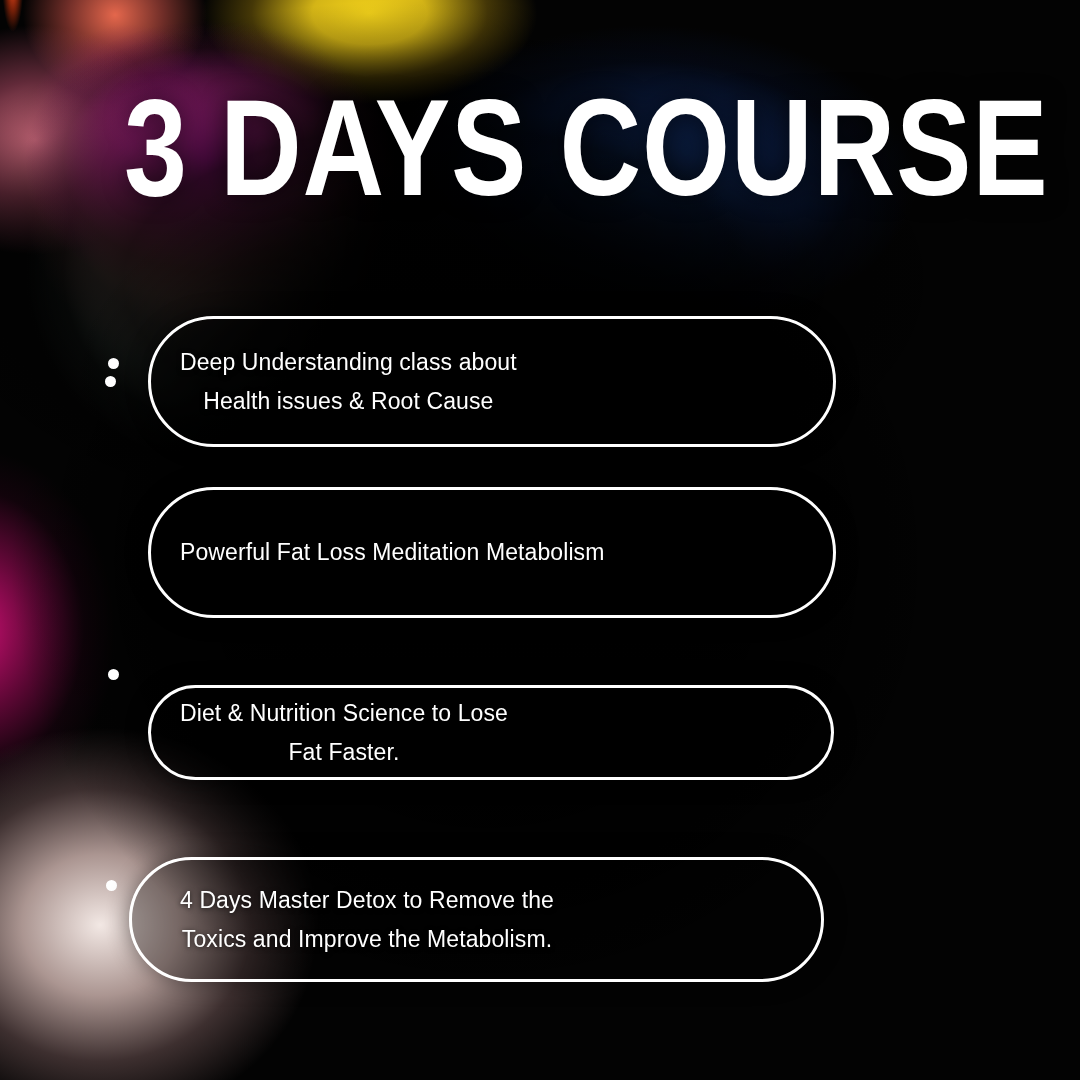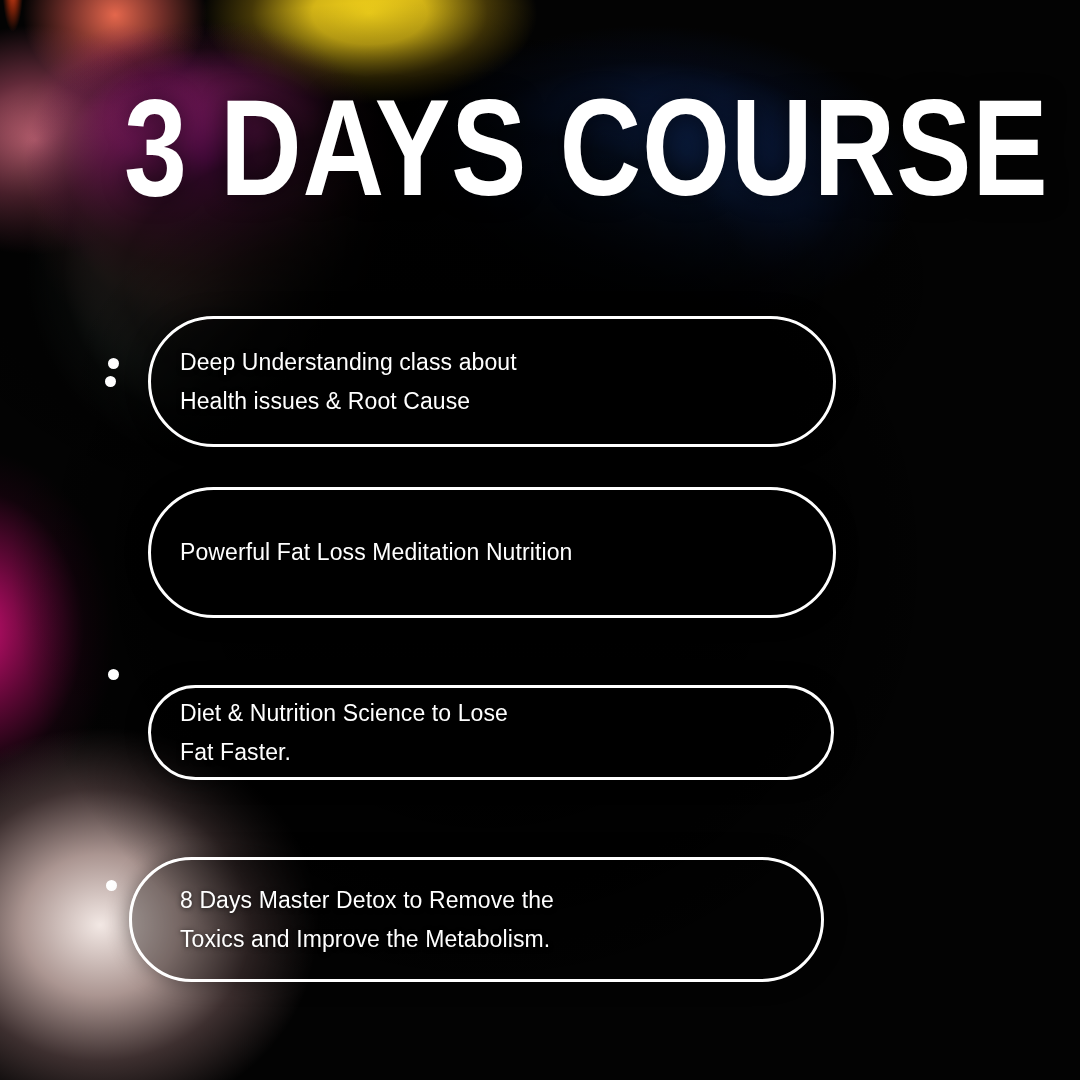--- a/index.html
+++ b/index.html
@@ -9,20 +9,21 @@
   }
   * { box-sizing: border-box; }
 
   .canvas {
     position: relative;
     width: 1080px;
     height: 1080px;
     overflow: hidden;
     background: #404040;
     font-family: "Liberation Sans", sans-serif;
+    text-align: center;
   }
 
   
   .bg-layer {
     position: absolute;
     inset: 0;
     pointer-events: none;
   }
 
   
@@ -259,35 +260,35 @@
         <span class="bullet-dot"></span>
         <div class="pill">
           <span class="pill-text">Deep Understanding class about
 Health issues &amp; Root Cause</span>
         </div>
       </div>
 
       <div class="bullet-row row-1">
         <span class="bullet-dot"></span>
         <div class="pill">
-          <span class="pill-text">Powerful Fat Loss Meditation Nutrition</span>
+          <span class="pill-text">Powerful Fat Loss Meditation Metabolism</span>
         </div>
       </div>
 
       <div class="bullet-row row-2">
         <span class="bullet-dot"></span>
         <div class="pill">
           <span class="pill-text">Diet &amp; Nutrition Science to Lose
 Fat Faster.</span>
         </div>
       </div>
 
       <div class="bullet-row row-3">
         <span class="bullet-dot"></span>
         <div class="pill">
-          <span class="pill-text">8 Days Master Detox  to Remove the
+          <span class="pill-text">4 Days Master Detox  to Remove the
 Toxics and Improve the Metabolism.</span>
         </div>
       </div>
 
     </div>
   </div>
 </div>
 
 </body></html>

